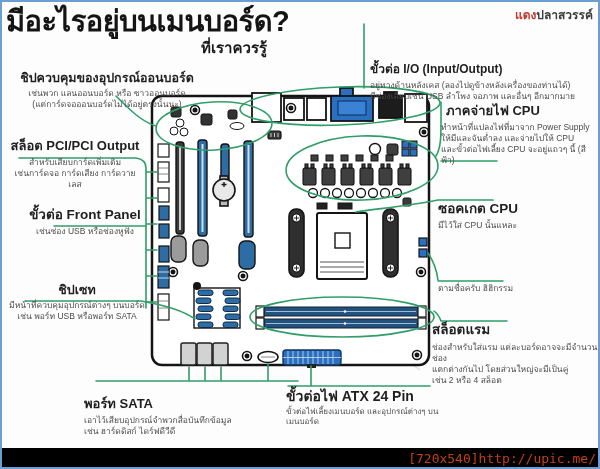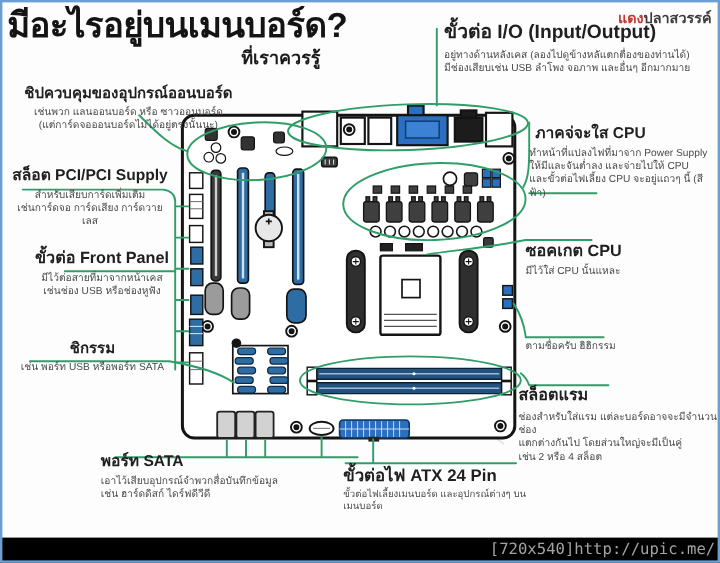--- a/index.html
+++ b/index.html
@@ -16,38 +16,38 @@
   .sec .sec-h{font-weight:bold;color:#1f1f1f;margin-bottom:3px;line-height:1.15;}
   .sec .sec-d{font-size:8.5px;color:#4a4a4a;line-height:1.3;}
   .s-chips{left:15px;top:71px;width:184px;text-align:center;}
   .s-chips .sec-h{font-size:12.5px;}
   .s-pci{left:8px;top:139px;width:134px;text-align:center;}
   .s-pci .sec-h{font-size:13px;}
   .s-fp{left:24px;top:207px;width:122px;text-align:center;}
   .s-fp .sec-h{font-size:13.5px;}
   .s-chipset{left:2px;top:283px;width:150px;text-align:center;}
   .s-chipset .sec-h{font-size:12.5px;}
-  .s-sata{left:84px;top:377px;width:170px;}
+  .s-sata{left:84px;top:397px;width:170px;}
   .s-sata .sec-h{font-size:13px;}
   .s-atx{left:286px;top:388px;width:175px;}
   .s-atx .sec-h{font-size:14px;}
   .s-atx .sec-d{font-size:8px;}
   .s-io{left:370px;top:19px;width:210px;}
-  .s-io .sec-h{font-size:16px;}
+  .s-io .sec-h{font-size:12px;margin-top:44px;}
   .s-power{left:441px;top:104px;width:156px;}
   .s-power .sec-h{font-size:13px;padding-left:5px;}
   .s-socket{left:438px;top:201px;width:162px;}
   .s-socket .sec-h{font-size:13.5px;}
   .s-fan{left:438px;top:283px;width:130px;}
   .s-fan .sec-h{font-size:13.5px;}
   .s-ram{left:432px;top:323px;width:168px;}
   .s-ram .sec-h{font-size:13.5px;font-family:Liberation Mono, monospace;}
   #footer{position:absolute;left:0;bottom:0;width:600px;height:21px;background:#000;z-index:40;
           text-align:right;}
-  #footer span{font-family:"DejaVu Sans Mono","Liberation Mono",monospace;color:#a3a3a3;
+  #footer span{font-family:"DejaVu Sans Mono","Liberation Mono",monospace;color:#c2410c;
           font-size:13px;line-height:21px;padding-right:4px;}
 </style>
 </head>
 <body>
 
 <svg id="diagram" width="600" height="469" viewBox="0 0 600 469">
 
   <g stroke="#e3e3e3" fill="none" stroke-width="1.5">
     <circle cx="285" cy="215" r="62"></circle>
     <circle cx="365" cy="300" r="56"></circle>
@@ -320,55 +320,55 @@
   <span class="red">แดง</span><span class="dark">ปลาสวรรค์</span>
 </div>
 
 <div class="txt sec s-chips">
   <div class="sec-h">ชิปควบคุมของอุปกรณ์ออนบอร์ด</div>
   <div class="sec-d">เช่นพวก แลนออนบอร์ด หรือ ซาวออนบอร์ด</div>
   <div class="sec-d">(แต่การ์ดจอออนบอร์ดไม่ได้อยู่ตรงนั้นนะ)</div>
 </div>
 
 <div class="txt sec s-pci">
-  <div class="sec-h">สล็อต PCI/PCI Supply</div>
+  <div class="sec-h">สล็อต PCI/PCI Output</div>
   <div class="sec-d">สำหรับเสียบการ์ดเพิ่มเติม</div>
   <div class="sec-d">เช่นการ์ดจอ การ์ดเสียง การ์ดวายเลส</div>
 </div>
 
 <div class="txt sec s-fp">
   <div class="sec-h">ขั้วต่อ Front Panel</div>
-  <div class="sec-d">มีไว้ต่อสายที่มาจากหน้าเคส</div>
   <div class="sec-d">เช่นช่อง USB หรือช่องหูฟัง</div>
 </div>
 
 <div class="txt sec s-chipset">
-  <div class="sec-h">ชิกรรม</div>
+  <div class="sec-h">ชิปเซท</div>
+  <div class="sec-d">มีหน้าที่ควบคุมอุปกรณ์ต่างๆ บนบอร์ด</div>
   <div class="sec-d">เช่น พอร์ท USB หรือพอร์ท SATA</div>
 </div>
 
 <div class="txt sec s-sata">
   <div class="sec-h">พอร์ท SATA</div>
   <div class="sec-d">เอาไว้เสียบอุปกรณ์จำพวกสื่อบันทึกข้อมูล</div>
   <div class="sec-d">เช่น ฮาร์ดดิสก์ ไดร์ฟดีวีดี</div>
 </div>
 
 <div class="txt sec s-atx">
   <div class="sec-h">ขั้วต่อไฟ ATX 24 Pin</div>
   <div class="sec-d">ขั้วต่อไฟเลี้ยงเมนบอร์ด และอุปกรณ์ต่างๆ บนเมนบอร์ด</div>
 </div>
 
 <div class="txt sec s-io">
   <div class="sec-h">ขั้วต่อ I/O (Input/Output)</div>
-  <div class="sec-d">อยู่ทางด้านหลังเคส (ลองไปดูข้างหลัแตกตื่องของท่านได้)</div>
+  <div class="sec-d">อยู่ทางด้านหลังเคส (ลองไปดูข้างหลังเครื่องของท่านได้)</div>
   <div class="sec-d">มีช่องเสียบเช่น USB ลำโพง จอภาพ และอื่นๆ อีกมากมาย</div>
 </div>
 
 <div class="txt sec s-power">
-  <div class="sec-h">ภาคจ่จะใส CPU</div>
+  <div class="sec-h">ภาคจ่ายไฟ CPU</div>
   <div class="sec-d">ทำหน้าที่แปลงไฟที่มาจาก Power Supply</div>
   <div class="sec-d">ให้มีและจันต่ำลง และจ่ายไปให้ CPU</div>
   <div class="sec-d">และขั้วต่อไฟเลี้ยง CPU จะอยู่แถวๆ นี้ (สีฟ้า)</div>
 </div>
 
 <div class="txt sec s-socket">
   <div class="sec-h">ซอคเกต CPU</div>
   <div class="sec-d">มีไว้ใส่ CPU นั้นแหละ</div>
 </div>
 

